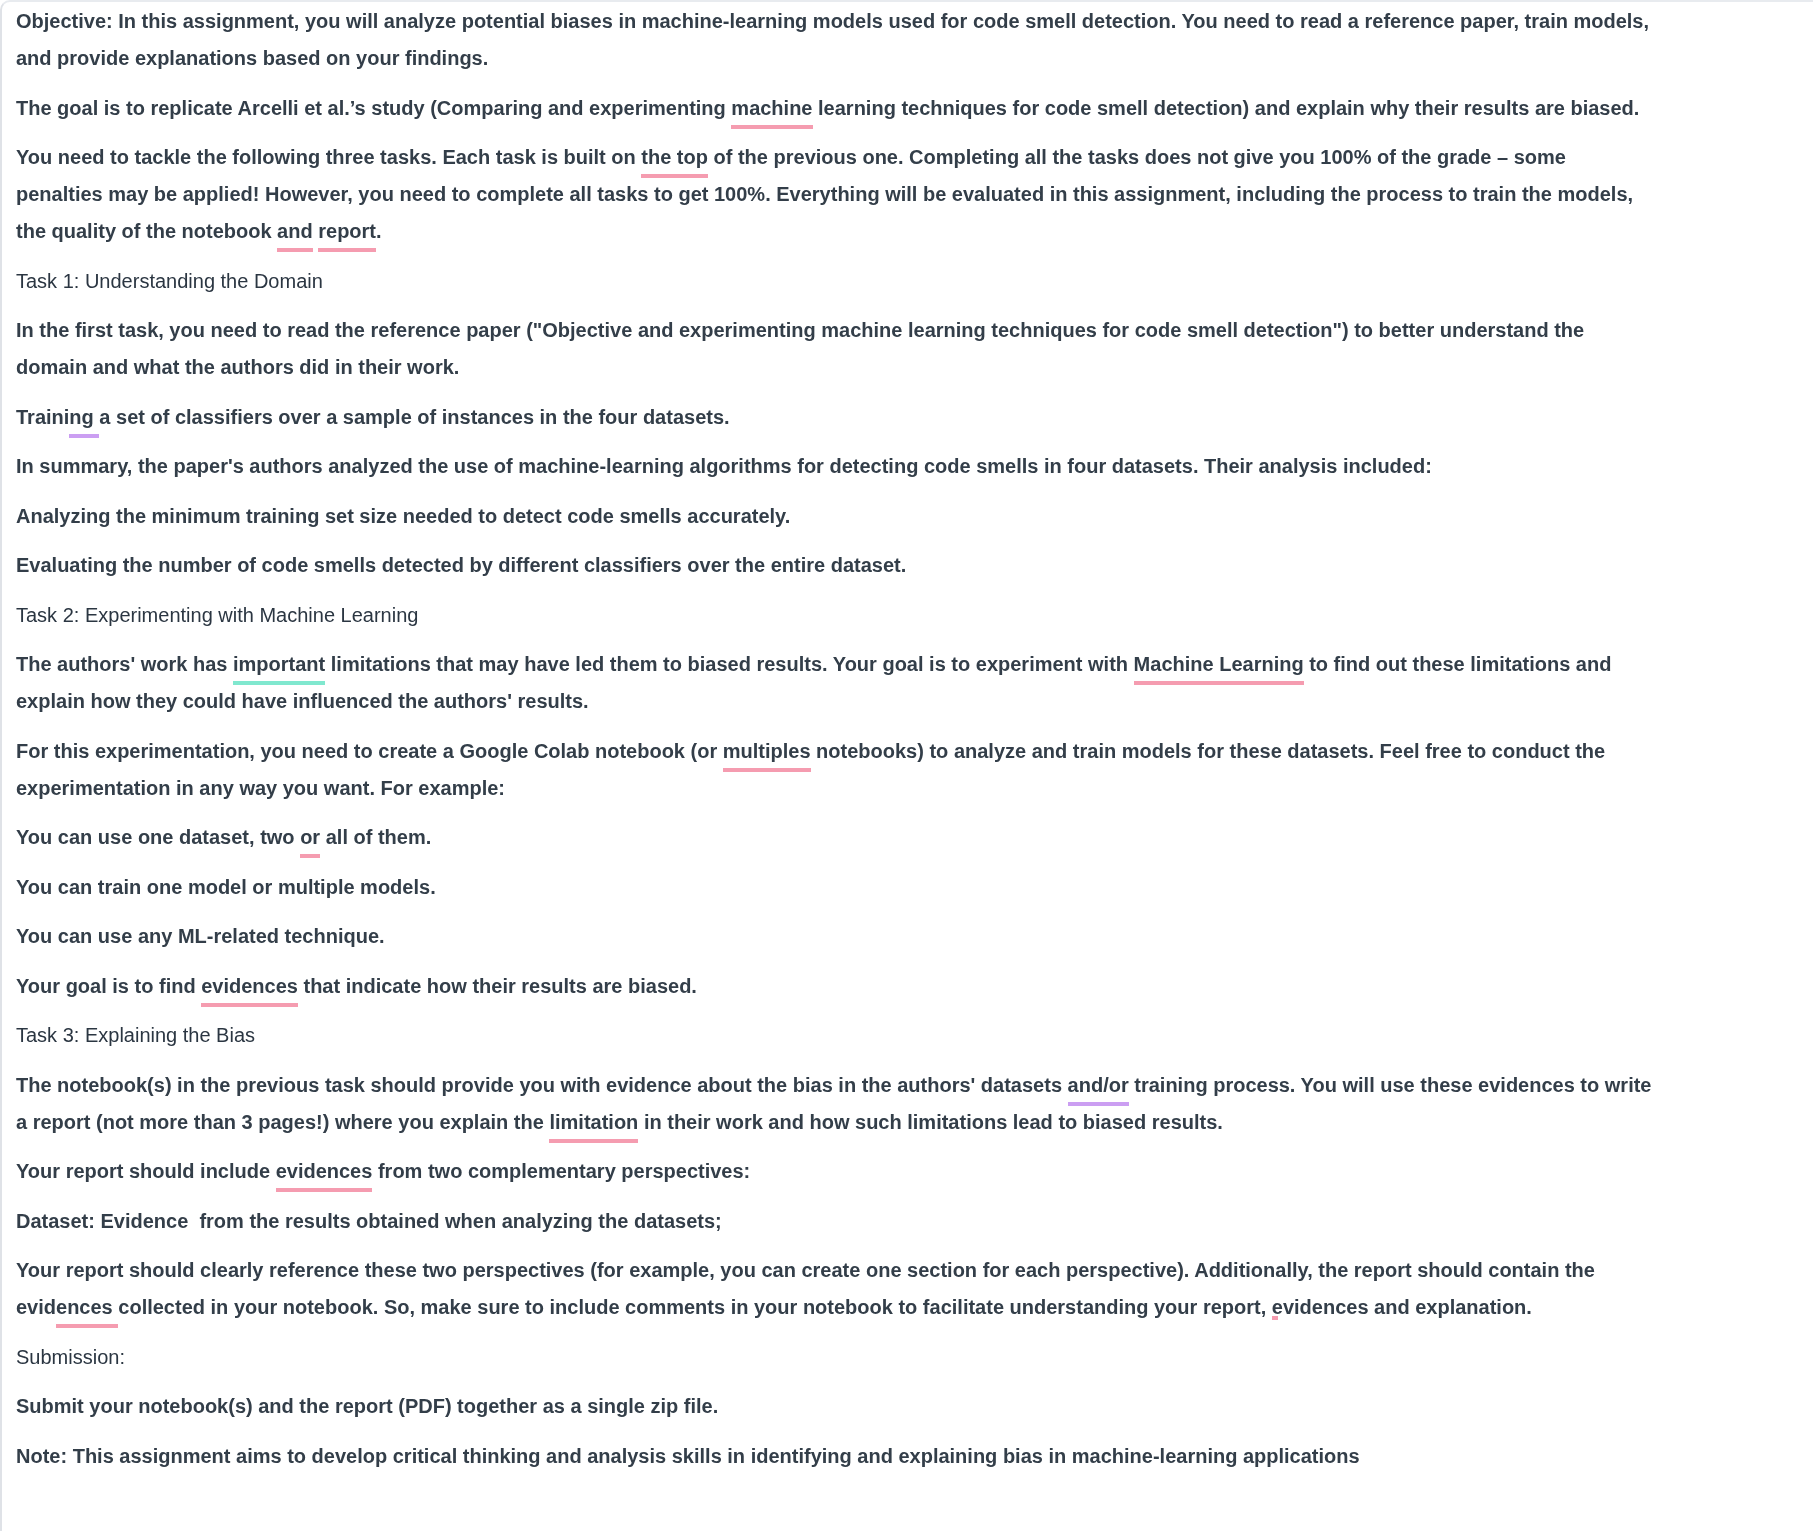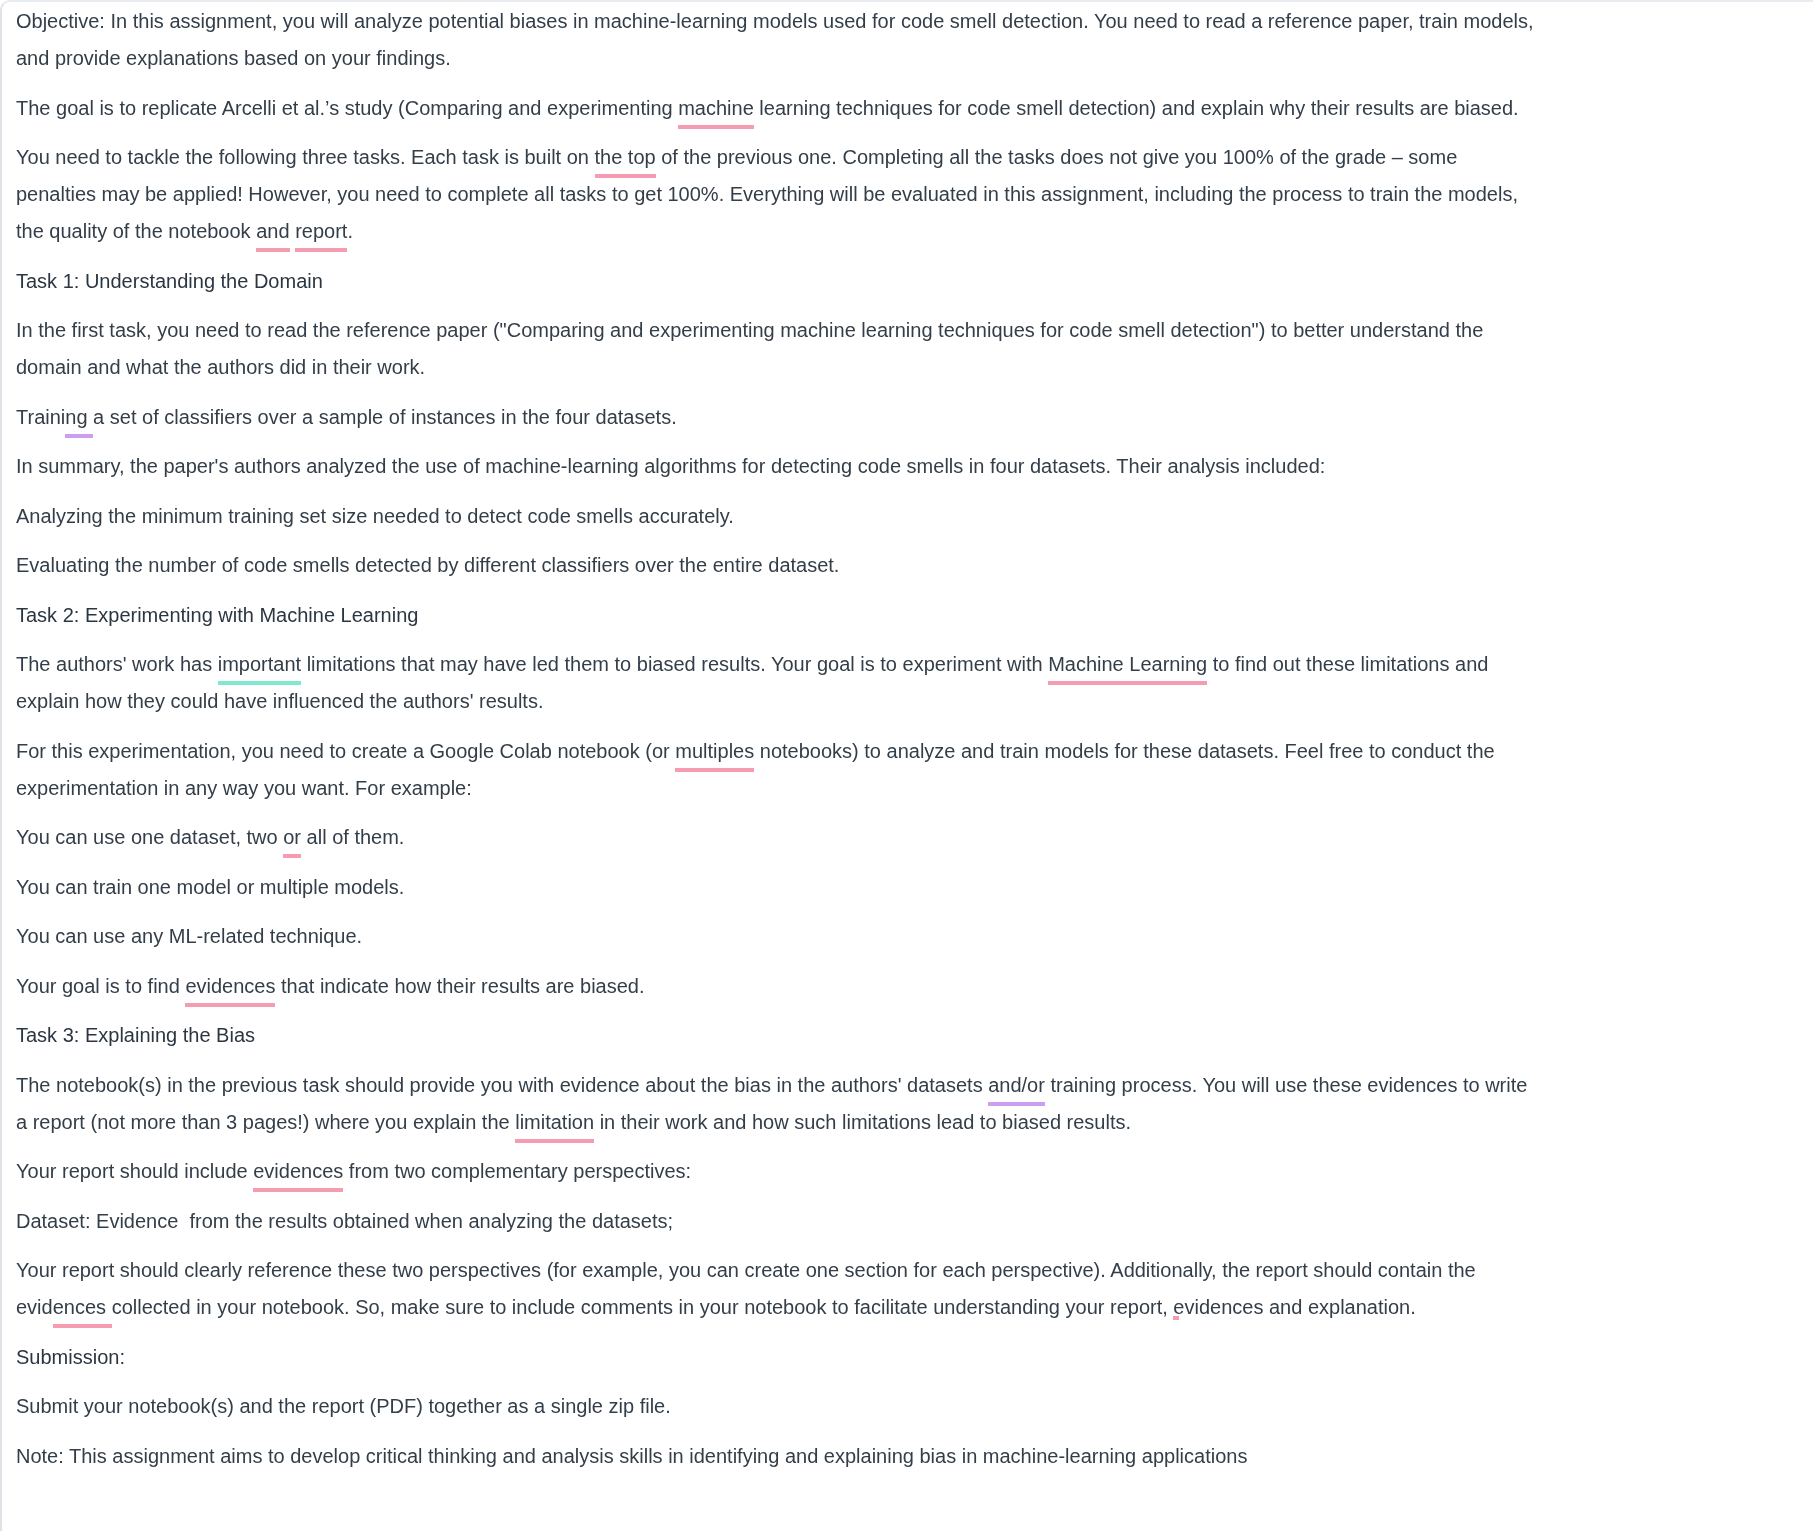--- a/index.html
+++ b/index.html
@@ -19,21 +19,21 @@
     overflow: hidden;
     font-family: "Liberation Sans", sans-serif;
     font-size: 20px;
     line-height: 37px;
     color: var(--text, #333e49);
   }
   .block {
     margin: 0 0 12.5px 0;
     white-space: pre;
   }
-  .para { font-weight: 400; }
+  .para { font-weight: 700; }
   .heading { font-weight: 400; color: var(--heading, #2b3642); }
   .u {
     padding-bottom: 6px;
     border-bottom: 4px solid transparent;
   }
   .u-pink   { border-bottom-color: var(--pink, #f59cb0); }
   .u-purple { border-bottom-color: var(--purple, #cb9ef2); }
   .u-teal   { border-bottom-color: var(--teal, #80e8cf); }
   .u-pink-dot {
     border-bottom: none;
@@ -51,21 +51,21 @@
   }
 </style>
 </head>
 <body>
 
 <div class="editor">
     <p class="block para"><span>Objective: In this assignment, you will analyze potential biases in machine-learning models used for code smell detection. You need to read a reference paper, train models,</span><br><span>and provide explanations based on your findings.</span></p>
     <p class="block para"><span>The goal is to replicate Arcelli et al.’s study (Comparing and experimenting </span><span class="u u-pink">machine</span><span> learning techniques for code smell detection) and explain why their results are biased.</span></p>
     <p class="block para"><span>You need to tackle the following three tasks. Each task is built on </span><span class="u u-pink">the top</span><span> of the previous one. Completing all the tasks does not give you 100% of the grade – some</span><br><span>penalties may be applied! However, you need to complete all tasks to get 100%. Everything will be evaluated in this assignment, including the process to train the models,</span><br><span>the quality of the notebook </span><span class="u u-pink">and</span><span> </span><span class="u u-pink">report</span><span>.</span></p>
     <p class="block heading"><span>Task 1: Understanding the Domain</span></p>
-    <p class="block para"><span>In the first task, you need to read the reference paper ("Comparing and experimenting machine learning techniques for code smell detection") to better understand the</span><br><span>domain and what the authors did in their work.</span></p>
+    <p class="block para"><span>In the first task, you need to read the reference paper ("Objective and experimenting machine learning techniques for code smell detection") to better understand the</span><br><span>domain and what the authors did in their work.</span></p>
     <p class="block para"><span>Traini</span><span class="u u-purple">ng </span><span>a set of classifiers over a sample of instances in the four datasets.</span></p>
     <p class="block para"><span>In summary, the paper's authors analyzed the use of machine-learning algorithms for detecting code smells in four datasets. Their analysis included:</span></p>
     <p class="block para"><span>Analyzing the minimum training set size needed to detect code smells accurately.</span></p>
     <p class="block para"><span>Evaluating the number of code smells detected by different classifiers over the entire dataset.</span></p>
     <p class="block heading"><span>Task 2: Experimenting with Machine Learning</span></p>
     <p class="block para"><span>The authors' work has </span><span class="u u-teal">important</span><span> limitations that may have led them to biased results. Your goal is to experiment with </span><span class="u u-pink">Machine Learning</span><span> to find out these limitations and</span><br><span>explain how they could have influenced the authors' results.</span></p>
     <p class="block para"><span>For this experimentation, you need to create a Google Colab notebook (or </span><span class="u u-pink">multiples</span><span> notebooks) to analyze and train models for these datasets. Feel free to conduct the</span><br><span>experimentation in any way you want. For example:</span></p>
     <p class="block para"><span>You can use one dataset, two </span><span class="u u-pink">or</span><span> all of them.</span></p>
     <p class="block para"><span>You can train one model or multiple models.</span></p>
     <p class="block para"><span>You can use any ML-related technique.</span></p>

